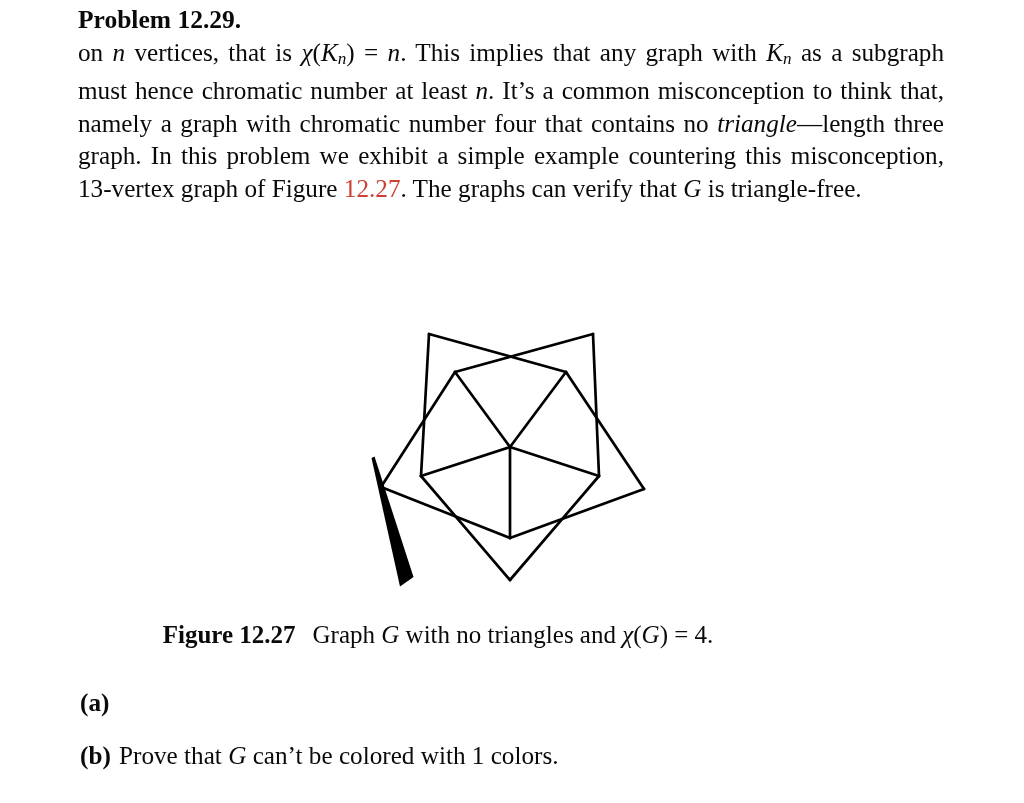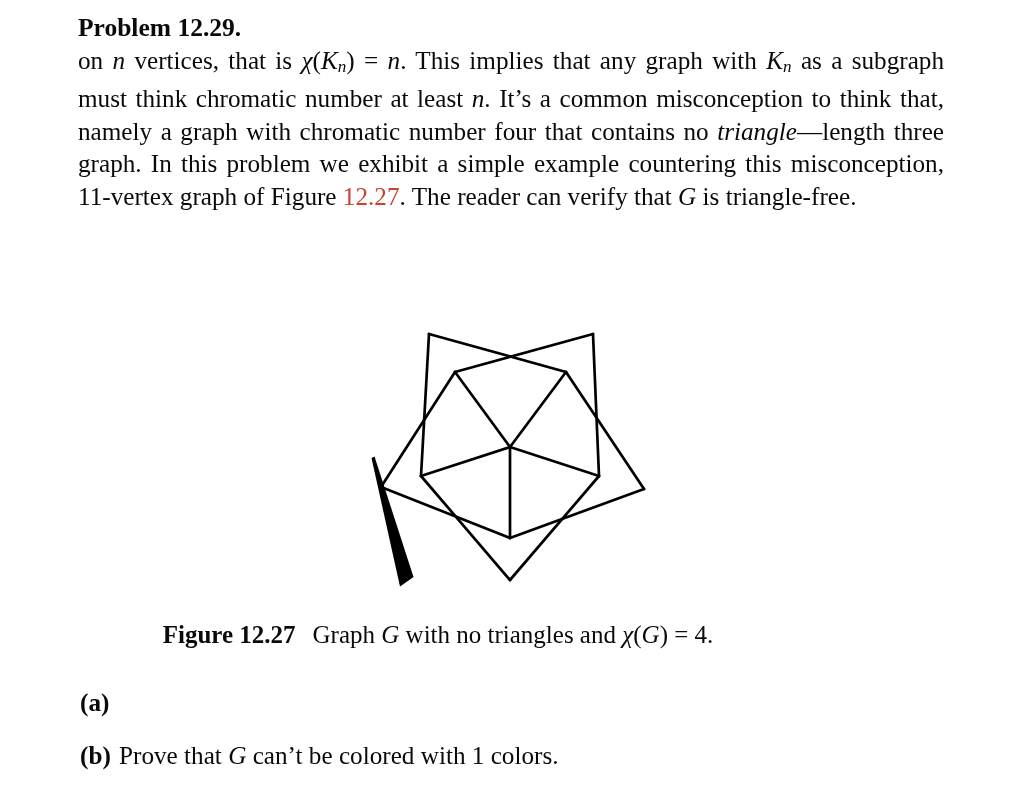--- a/index.html
+++ b/index.html
@@ -2,44 +2,44 @@
 <html><head>
 <meta charset="utf-8">
 <style>
   html,body{margin:0;padding:0;}
   body{
     width:1024px;height:803px;background:var(--bg,#fff);
     position:relative;overflow:hidden;
     font-family:"Liberation Serif","DejaVu Serif",serif;
     color:var(--text,#0a0a0a);
   }
-  .content{position:absolute;left:78px;top:12px;width:866px;}
+  .content{position:absolute;left:78px;top:4px;width:866px;}
   .heading{font-weight:bold;font-size:25.5px;line-height:32.5px;}
   .pline{font-size:25.2px;line-height:32.5px;text-align:justify;text-align-last:justify;}
   .pline.last{text-align-last:left;}
   .seg-r{font-style:normal;}
   .seg-i{font-style:italic;}
   .seg-sub{font-style:italic;font-size:68%;vertical-align:-0.18em;}
   .seg-red{color:var(--link,#cd4132);margin-top:25px;}
   .figure-svg{position:absolute;left:355px;top:325px;width:300px;height:270px;}
   .caption{position:absolute;left:0;top:620px;width:876px;text-align:center;font-size:25px;line-height:30px;}
   .cap-label{font-weight:bold;margin-right:17px;}
   .item{position:absolute;left:80px;font-size:25.2px;line-height:27px;display:flex;}
   .item-label{font-weight:bold;flex:none;width:34px;margin-right:5px;}
 </style>
 </head>
 <body style="--bg: #ffffff; --text: #0a0a0a; --link: #cd4132;">
 
 <div class="content">
   <div class="heading">Problem 12.29.</div>
   <div class="pline"><span class="seg-r">on </span><span class="seg-i">n</span><span class="seg-r"> vertices, that is </span><span class="seg-i">χ</span><span class="seg-r">(</span><span class="seg-i">K</span><span class="seg-sub">n</span><span class="seg-r">) = </span><span class="seg-i">n</span><span class="seg-r">. This implies that any graph with </span><span class="seg-i">K</span><span class="seg-sub">n</span><span class="seg-r"> as a subgraph</span></div>
-  <div class="pline"><span class="seg-r">must think chromatic number at least </span><span class="seg-i">n</span><span class="seg-r">. It’s a common misconception to think that,</span></div>
+  <div class="pline"><span class="seg-r">must hence chromatic number at least </span><span class="seg-i">n</span><span class="seg-r">. It’s a common misconception to think that,</span></div>
   <div class="pline"><span class="seg-r">namely a graph with chromatic number four that contains no </span><span class="seg-i">triangle</span><span class="seg-r">—length three</span></div>
   <div class="pline"><span class="seg-r">graph. In this problem we exhibit a simple example countering this misconception,</span></div>
-  <div class="pline last"><span class="seg-r">11-vertex graph of Figure </span><span class="seg-red">12.27</span><span class="seg-r">. The reader can verify that </span><span class="seg-i">G</span><span class="seg-r"> is triangle-free.</span></div>
+  <div class="pline last"><span class="seg-r">13-vertex graph of Figure </span><span class="seg-red">12.27</span><span class="seg-r">. The graphs can verify that </span><span class="seg-i">G</span><span class="seg-r"> is triangle-free.</span></div>
 </div>
 
 <svg class="figure-svg" viewBox="355 325 300 270">
     <line x1="510" y1="447" x2="510" y2="538" stroke="#000000" stroke-width="2.7" stroke-linecap="round"></line>
     <line x1="510" y1="447" x2="599" y2="476" stroke="#000000" stroke-width="2.7" stroke-linecap="round"></line>
     <line x1="510" y1="447" x2="566" y2="372" stroke="#000000" stroke-width="2.7" stroke-linecap="round"></line>
     <line x1="510" y1="447" x2="455" y2="372" stroke="#000000" stroke-width="2.7" stroke-linecap="round"></line>
     <line x1="510" y1="447" x2="421" y2="476" stroke="#000000" stroke-width="2.7" stroke-linecap="round"></line>
     <line x1="510" y1="580" x2="421" y2="476" stroke="#000000" stroke-width="2.7" stroke-linecap="round"></line>
     <line x1="510" y1="580" x2="599" y2="476" stroke="#000000" stroke-width="2.7" stroke-linecap="round"></line>

